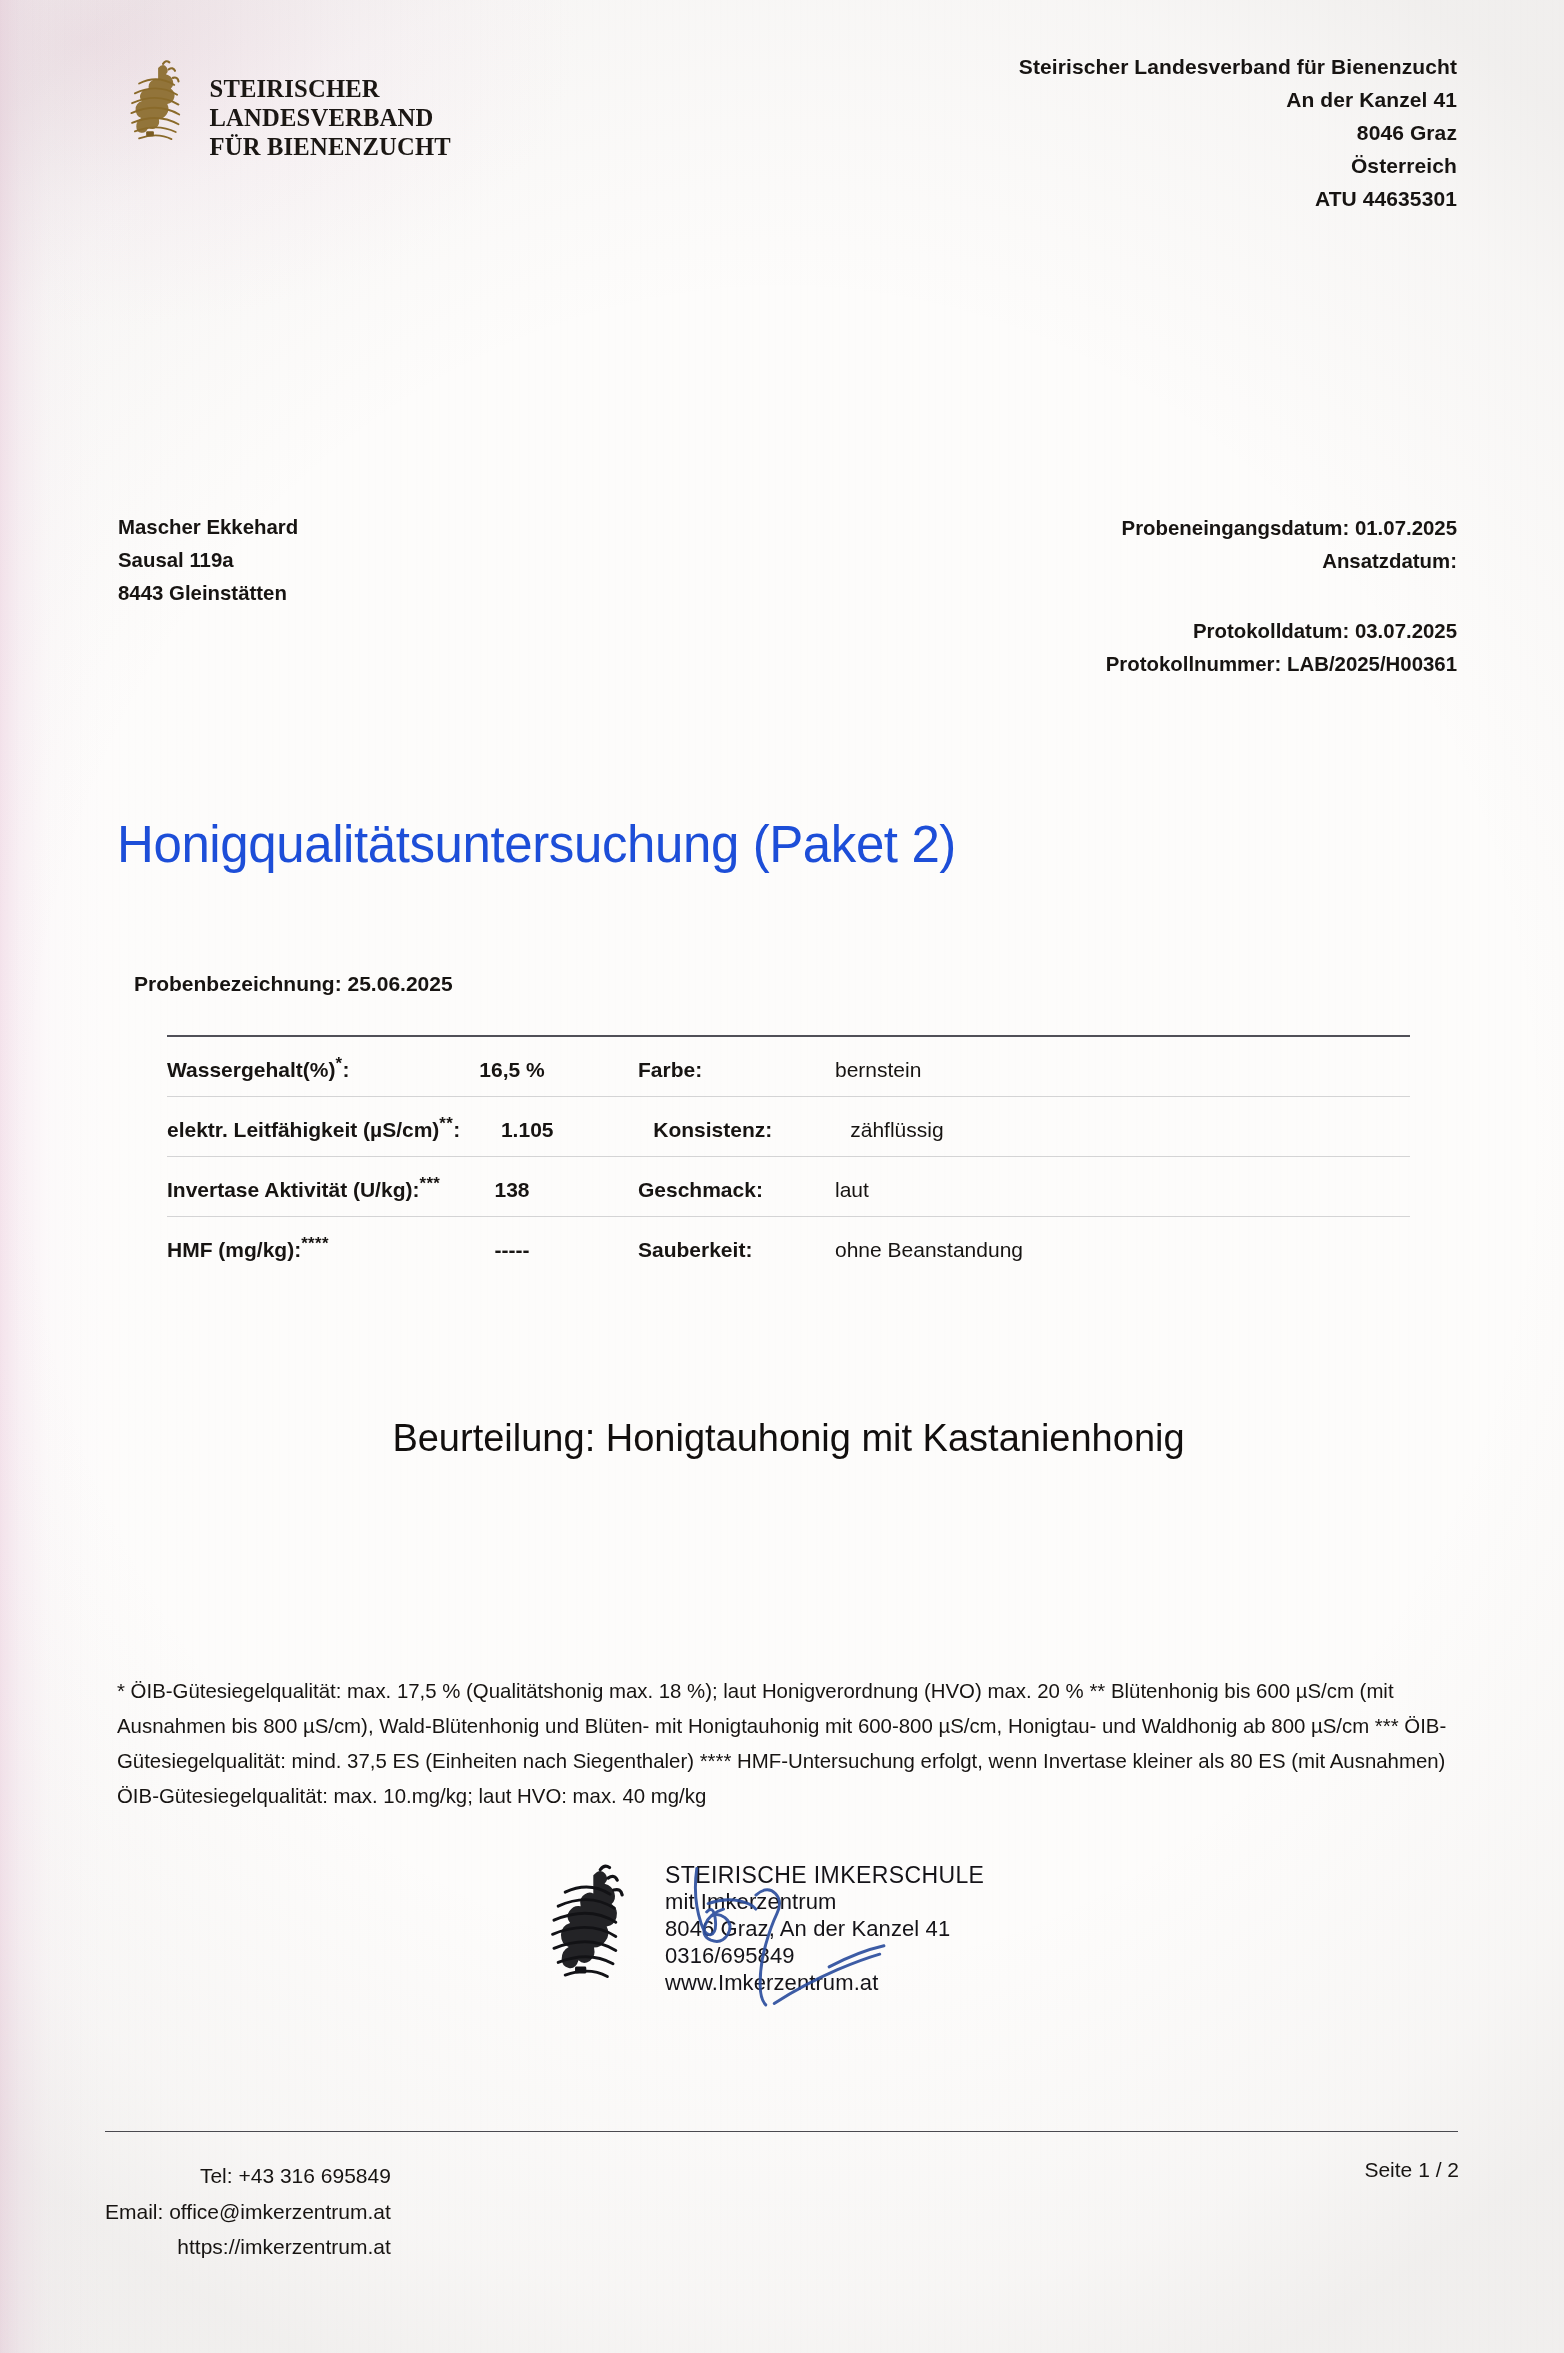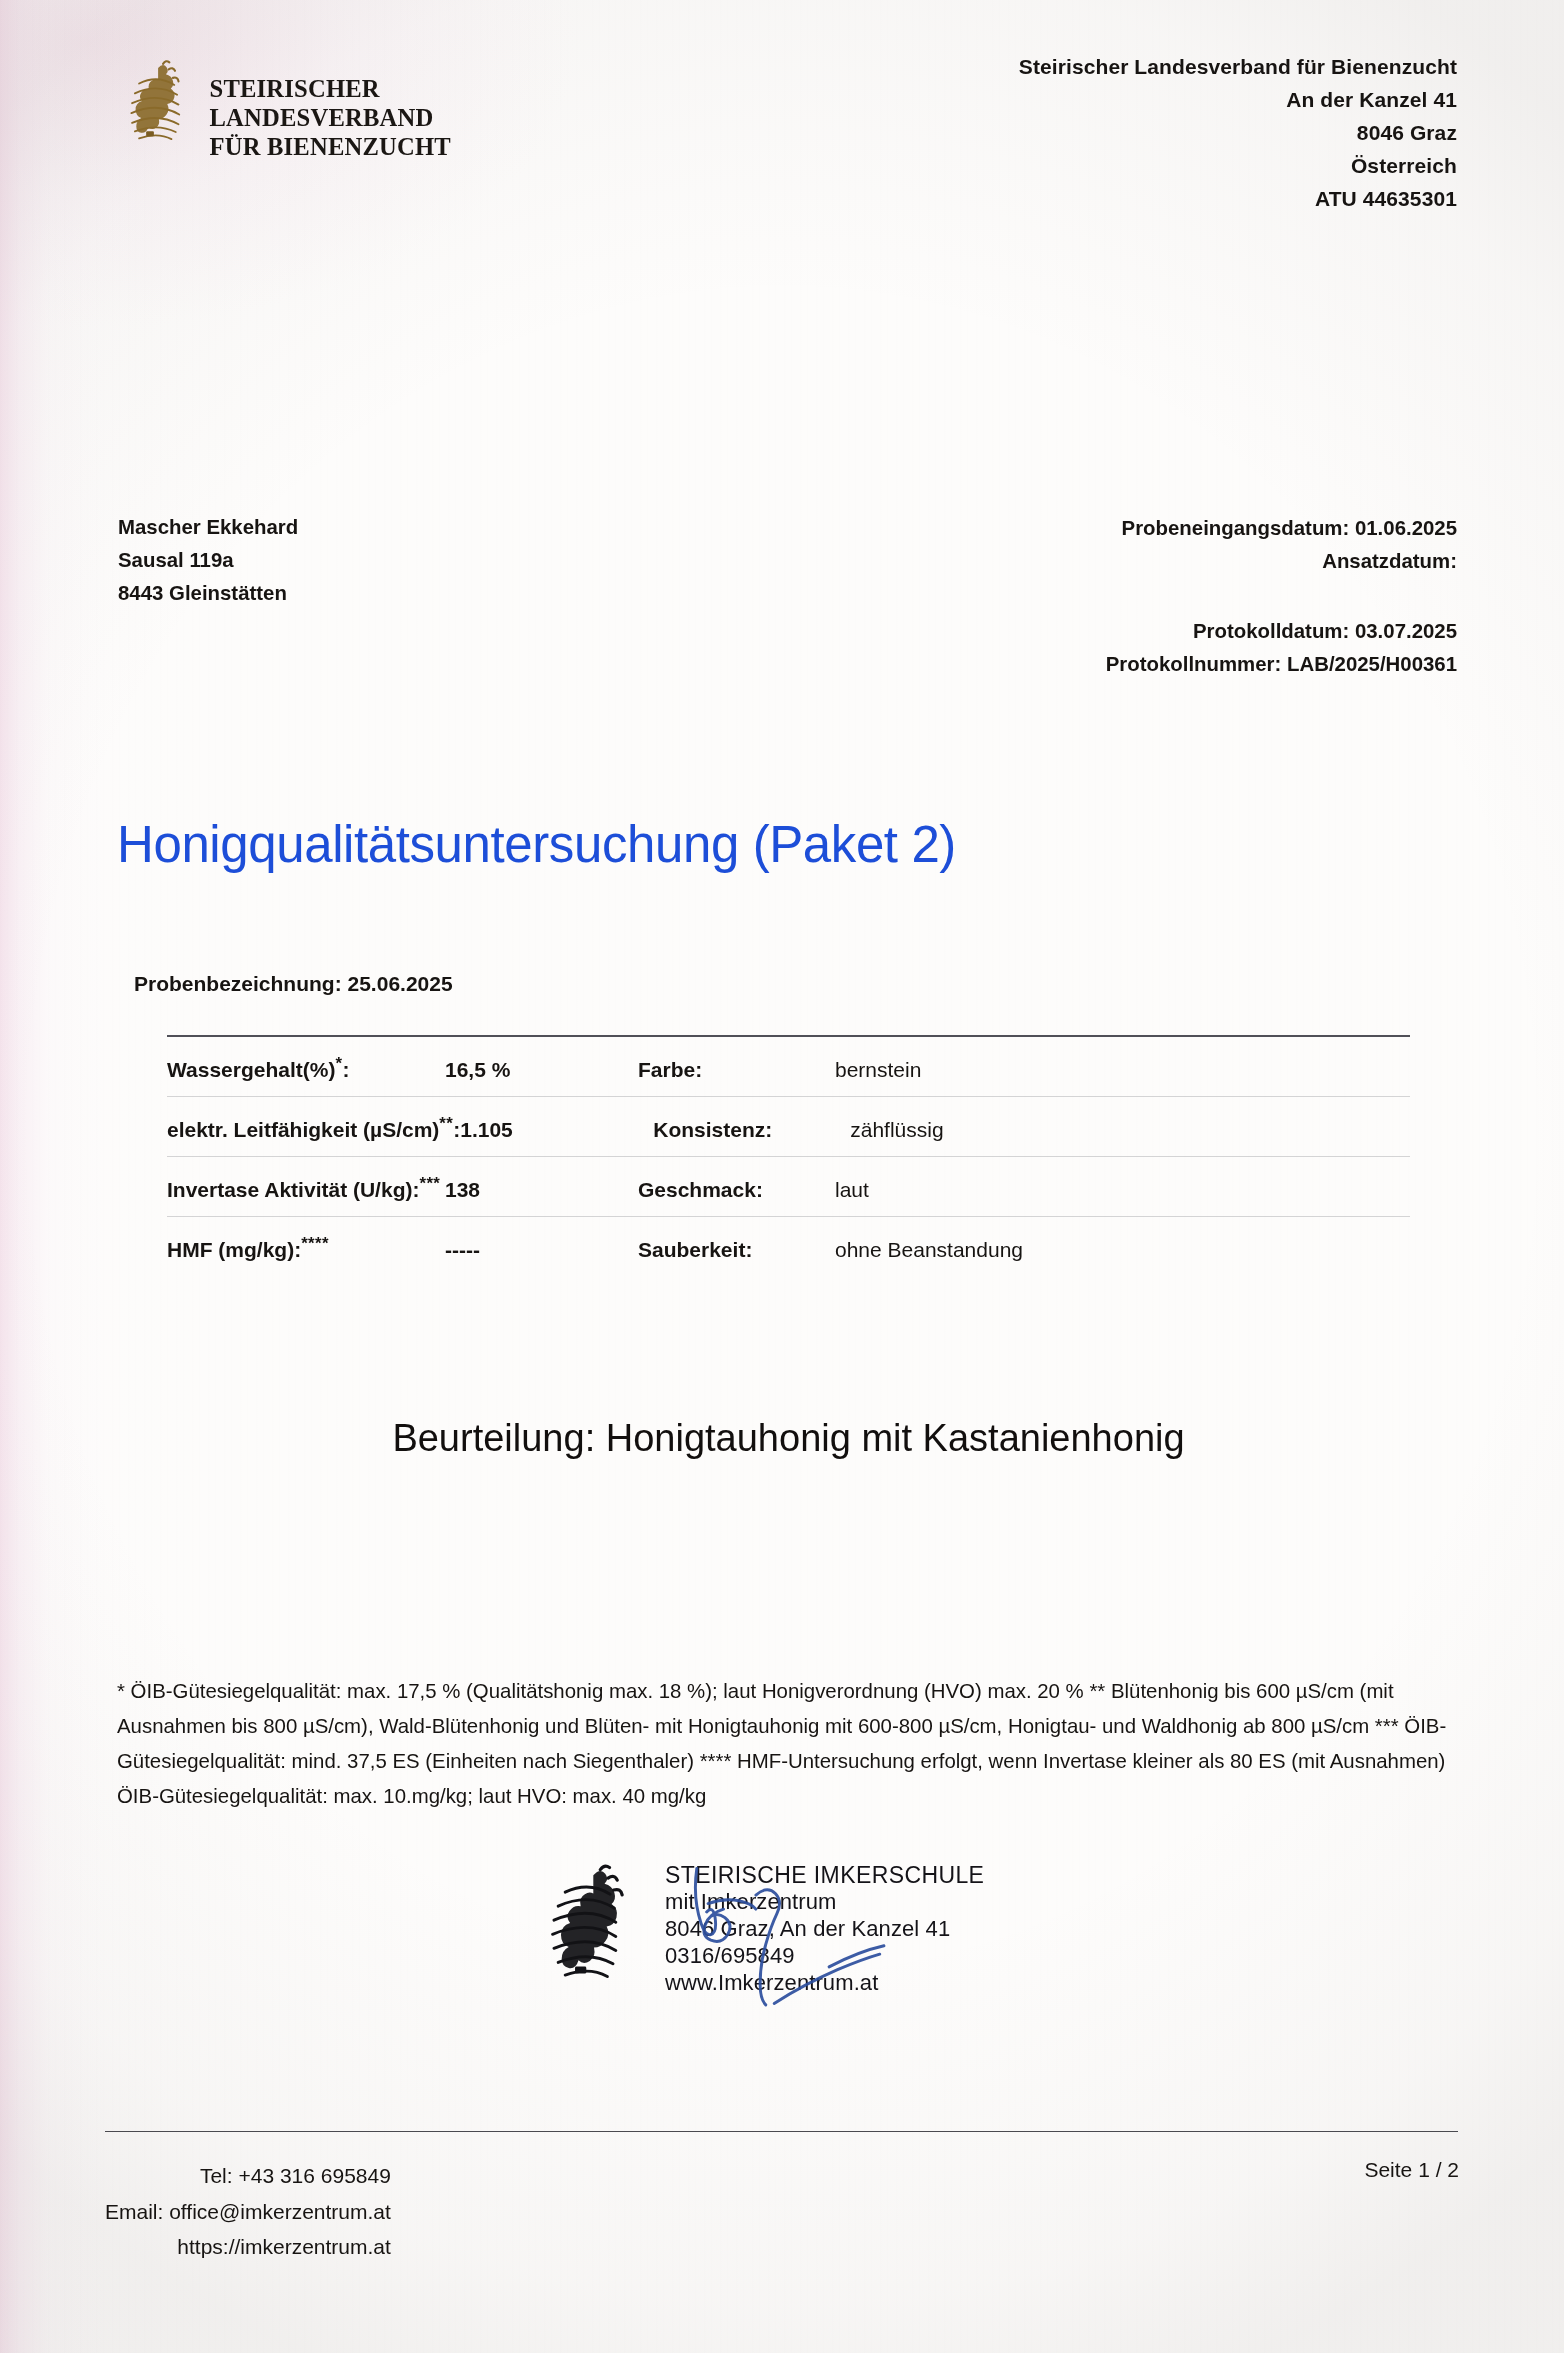--- a/index.html
+++ b/index.html
@@ -188,21 +188,21 @@
   .res-row .c-label {
     flex: 0 0 278px;
     font-size: 21px;
     font-weight: 600;
     color: #171412;
     white-space: nowrap;
     padding-top: 18.3px;
   }
   .res-row .c-value {
     flex: 0 0 134px;
-    text-align: left;
+    text-align: center;
     font-size: 21px;
     font-weight: 600;
     color: #171412;
     white-space: nowrap;
     padding-top: 18.3px;
   }
   .res-row .c-label2 {
     flex: 0 0 172px;
     padding-left: 59px;
     font-size: 21px;
@@ -369,21 +369,21 @@
       </div>
     </div>
 
     <div class="recipient">
       <div>Mascher Ekkehard</div>
       <div>Sausal 119a</div>
       <div>8443 Gleinstätten</div>
     </div>
 
     <div class="meta">
-      <div>Probeneingangsdatum: 01.06.2025</div>
+      <div>Probeneingangsdatum: 01.07.2025</div>
       <div>Ansatzdatum:</div>
       <div class="meta-gap"></div>
       <div>Protokolldatum: 03.07.2025</div>
       <div>Protokollnummer: LAB/2025/H00361</div>
     </div>
 
     <h1 class="doc-title">Honigqualitätsuntersuchung (Paket 2)</h1>
 
     <div class="sample-label">Probenbezeichnung: 25.06.2025</div>
 

